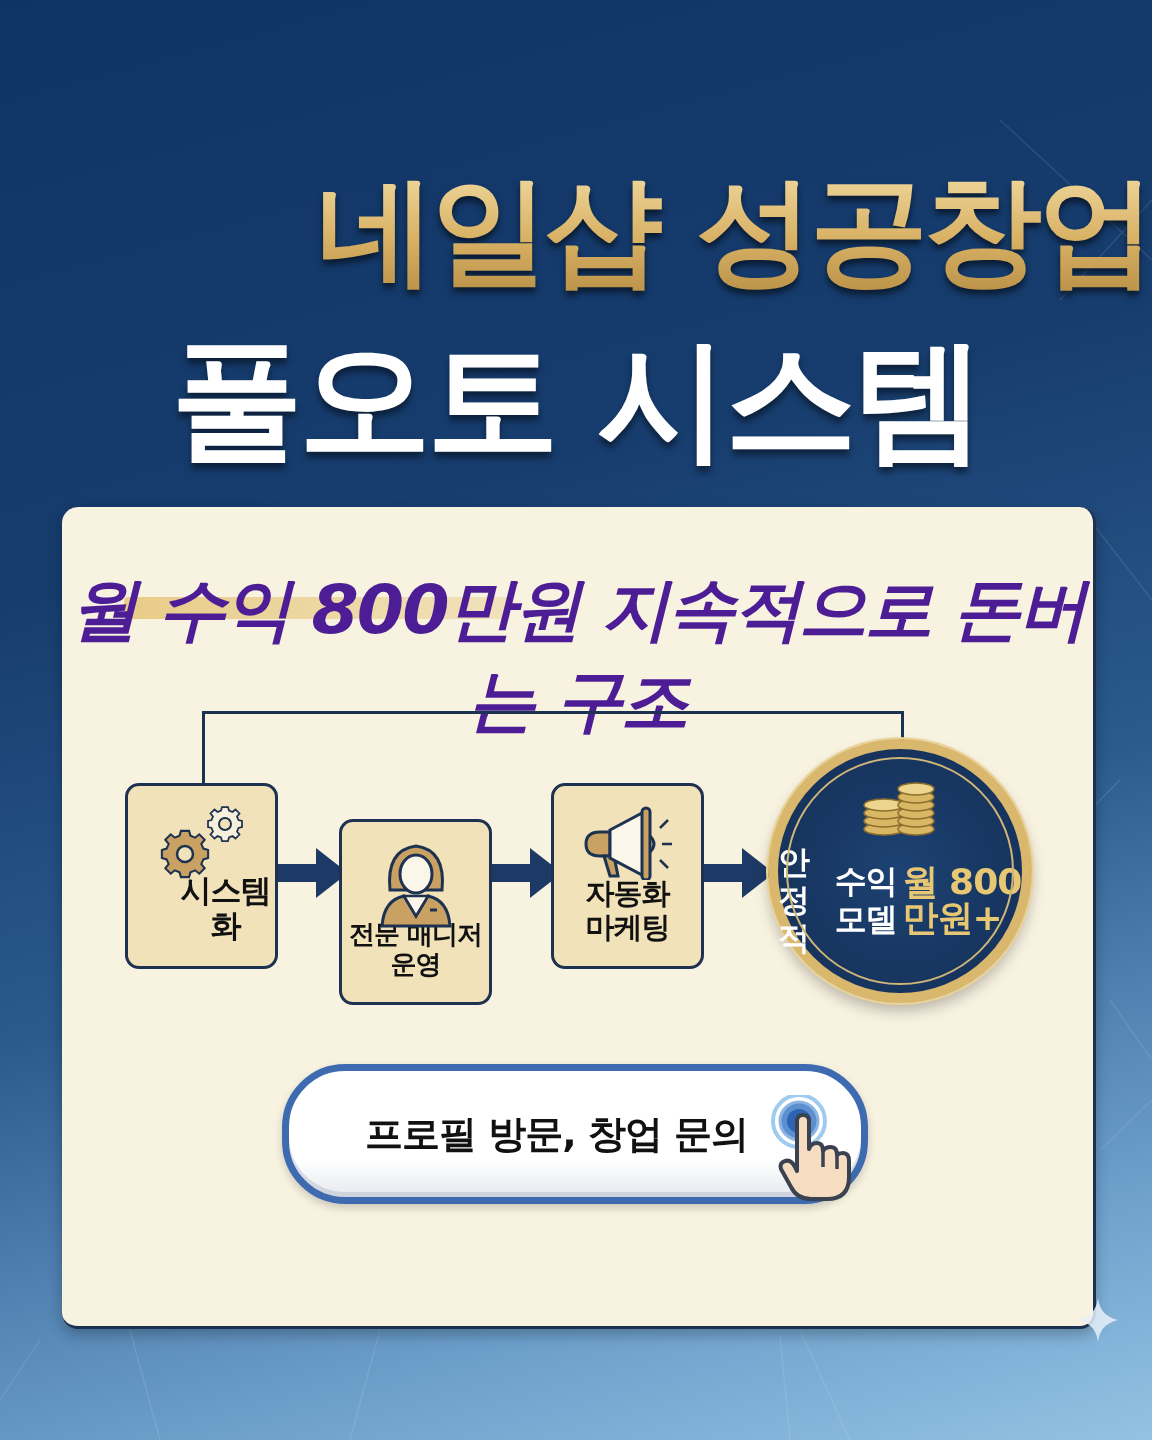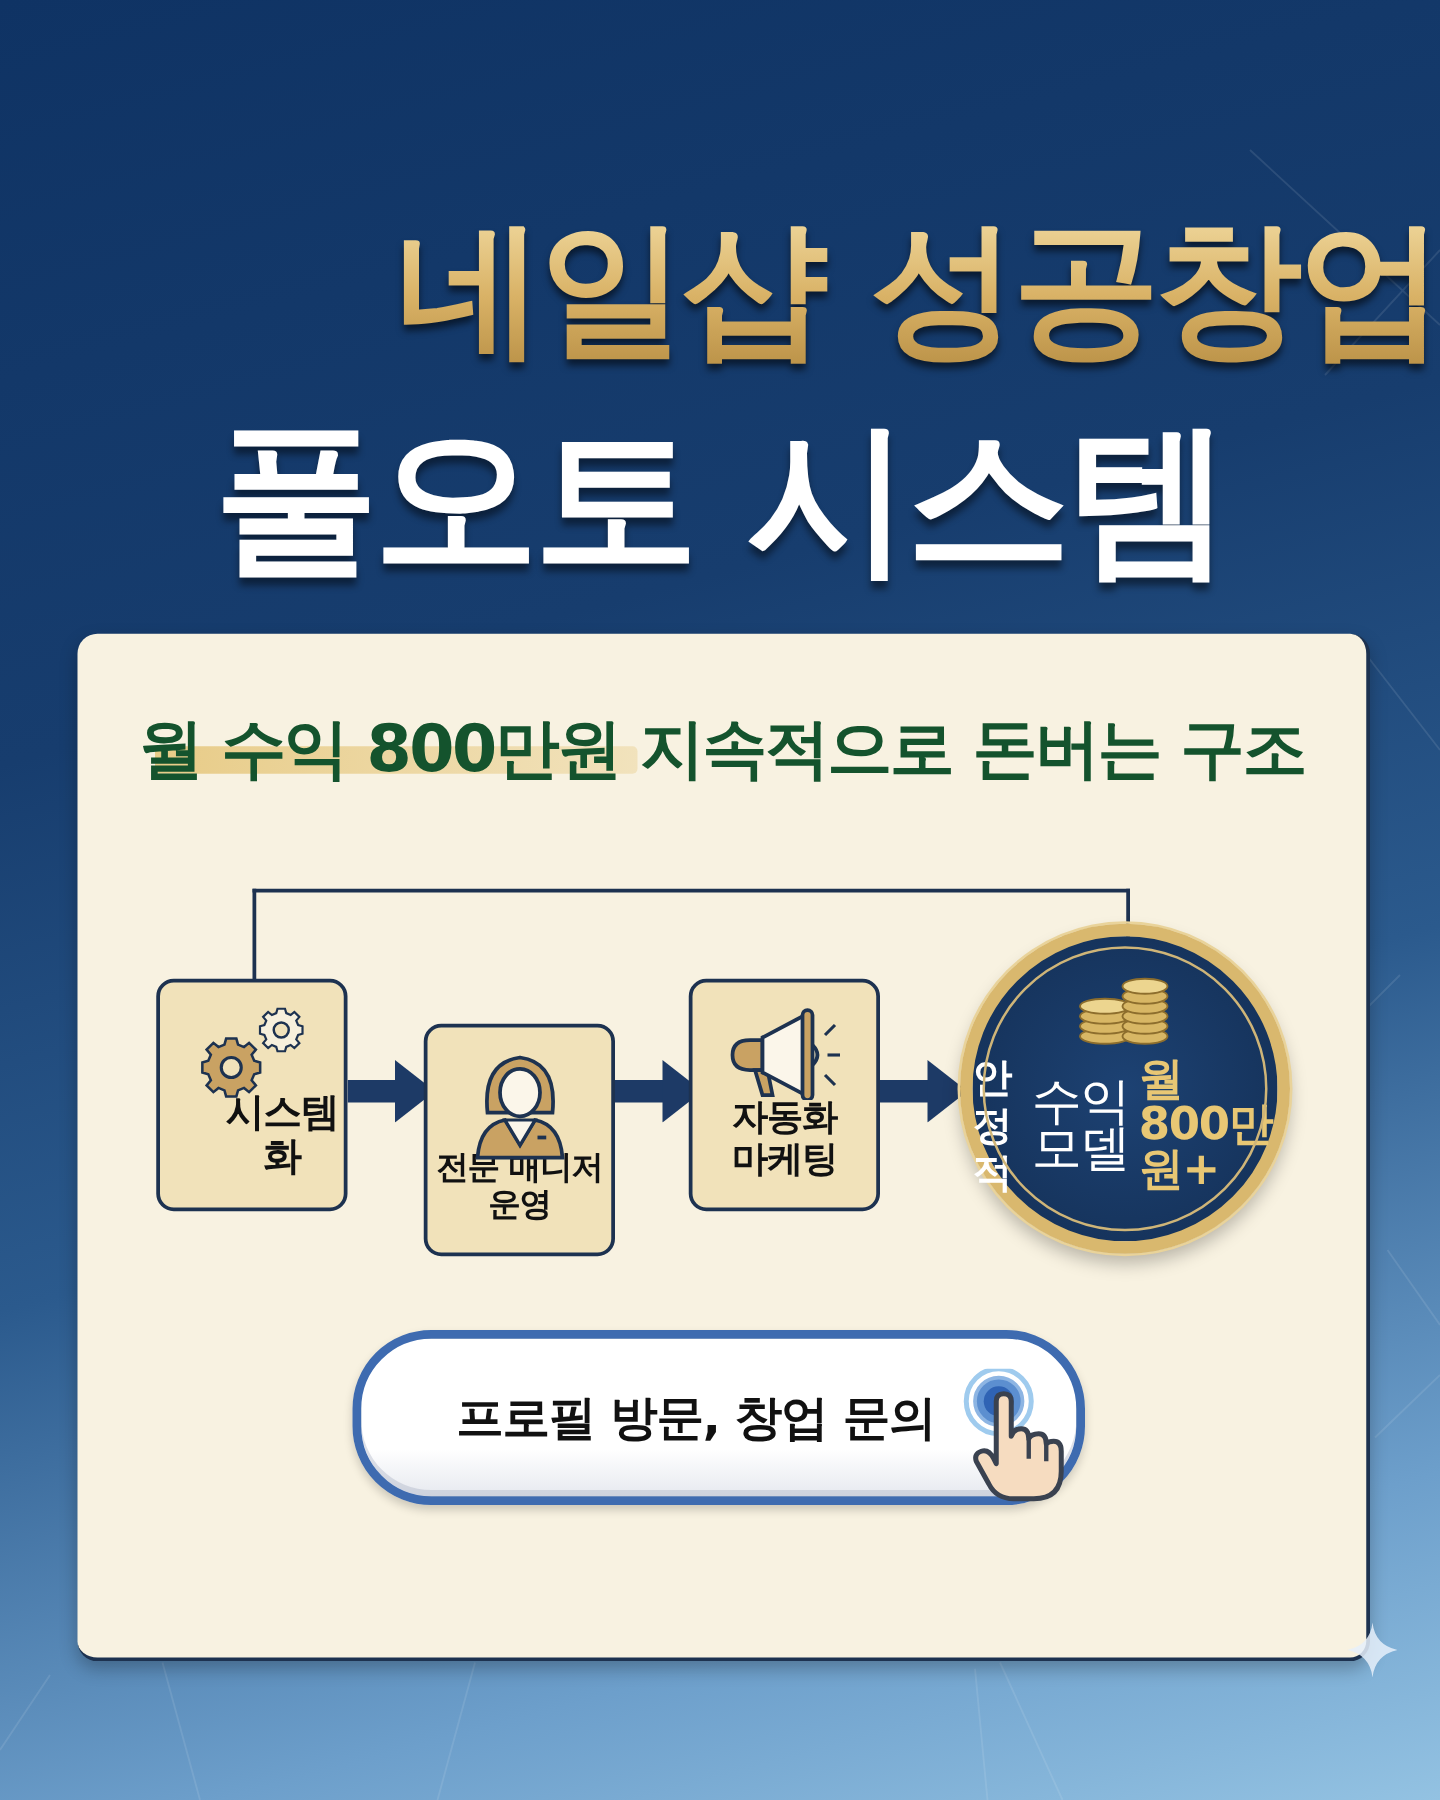--- a/index.html
+++ b/index.html
@@ -29,21 +29,21 @@
   .card {
     position: absolute; left: 62px; top: 507px; width: 1034px; height: 822px;
     background: #f8f2e1;
     border-radius: 16px;
     border-right: 3px solid #1d3250;
     border-bottom: 3px solid #1d3250;
     box-shadow: 0 6px 14px rgba(0,0,0,0.25);
   }
   .subtitle {
     position: absolute; left: 0; right: 0; top: 58px; text-align: center;
-    font-size: 52px; font-weight: 900; color: #14532d; letter-spacing: -2px;
+    font-size: 68px; font-weight: 900; color: #4c1d95; letter-spacing: -2px; font-style: italic;
   }
   .highlight {
     position: absolute; left: 62px; top: 90px; width: 386px; height: 22px;
     background: linear-gradient(90deg, rgba(229,197,120,0.85), rgba(229,197,120,0.35));
     border-radius: 4px;
   }
 
   .loop-line {
     position: absolute; left: 140px; top: 204px; width: 702px; height: 76px;
     border: 3px solid #1d3250; border-bottom: none;
@@ -71,21 +71,21 @@
     box-shadow: 0 0 0 2px #e9d39a, 0 8px 14px rgba(0,0,0,0.25);
     display: flex; flex-direction: row; align-items: center; justify-content: center;
     padding-top: 58px;
   }
   .badge::after {
     content: ""; position: absolute; inset: 8px; border-radius: 50%;
     border: 2px solid #cfb578; pointer-events: none;
   }
   .badge .coins { position: absolute; top: 30px; left: 50%; transform: translateX(-50%); }
   .badge-line1 { color: #fff; font-weight: 900; font-size: 32px; line-height: 38px; letter-spacing: -1px; }
-  .badge-line2 { color: #fff; font-weight: 400; font-size: 40px; line-height: 38px; letter-spacing: -1px; }
+  .badge-line2 { color: #fff; font-weight: 700; font-size: 32px; line-height: 38px; letter-spacing: -1px; text-align: center; }
   .badge-line3 { color: #e8c774; font-weight: 900; font-size: 36px; line-height: 36px; letter-spacing: -1px; }
 
   .cta {
     position: absolute; left: 220px; top: 557px; width: 586px; height: 140px;
     background: linear-gradient(180deg, #ffffff 0%, #ffffff 70%, #e6e9ef 100%);
     border: 7px solid #3e6bb0; border-radius: 63px;
     box-shadow: 0 4px 8px rgba(0,0,0,0.18), inset 0 -5px 0 rgba(160,170,190,0.35);
     display: flex; align-items: center; padding-left: 76px;
     cursor: pointer;
   }

